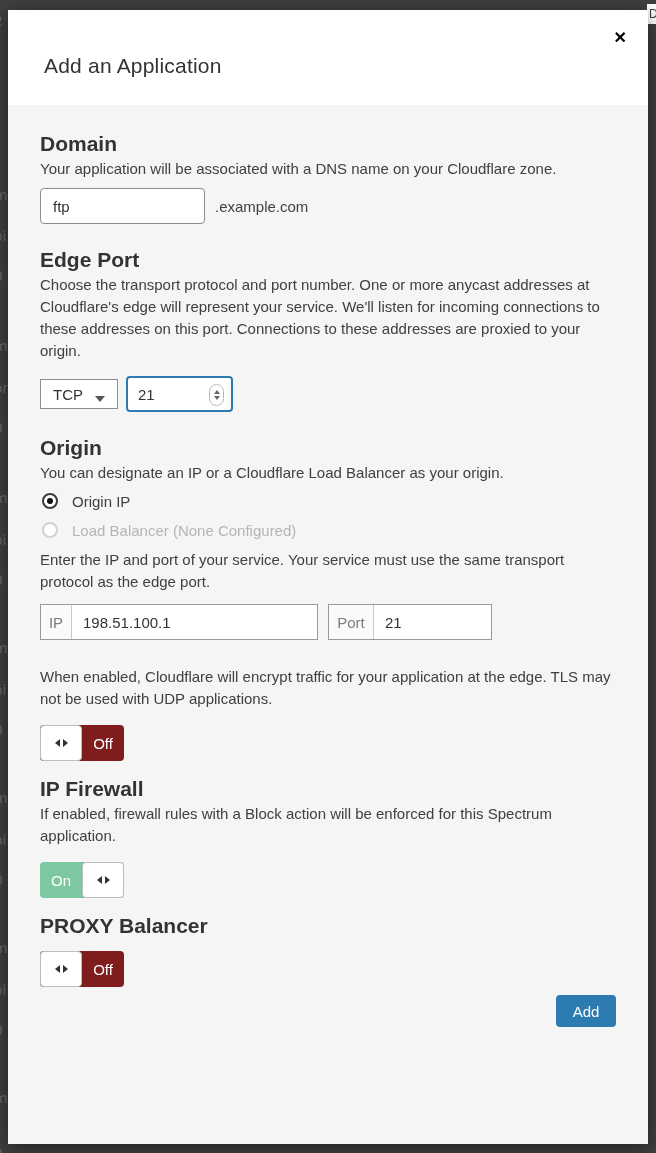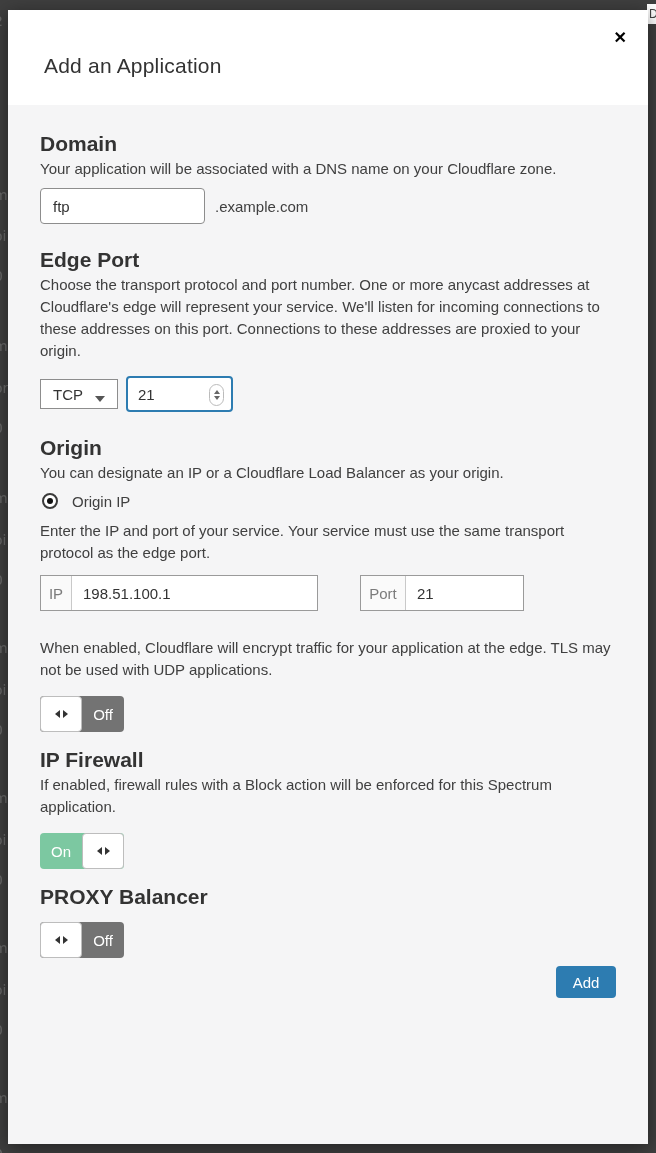--- a/index.html
+++ b/index.html
@@ -86,21 +86,21 @@
   }
   .radio-circle.checked::after {
     content:""; position:absolute; left:3px; top:3px; width:6px; height:6px;
     border-radius:50%; background:#111;
   }
   .radio-circle.disabled { border-color:#d2d2d2; }
   .radio-label { font-size:15px; color:#404040; margin-left:14px; }
   .radio-label.disabled { color:#b5b5b5; }
   .ip-desc { margin-top:7px; }
   
-  .origin-inputs { display:flex; margin-top:11px; margin-bottom:26px;gap:32px; }
+  .origin-inputs { display:flex; margin-top:11px; margin-bottom:26px; }
   .input-group {
     display:flex; height:36px; border:1px solid #9a9a9a; background:#ffffff;
     align-items:stretch;
   }
   .input-group .prefix {
     display:flex; align-items:center; justify-content:center;
     background:#fafafa; color:#7b7b7b; font-size:15px;
     border-right:1px solid #c9c9c9; flex:none;
   }
   .input-group input {
@@ -109,21 +109,21 @@
   }
   .group-ip { width:278px; }
   .group-ip .prefix { width:31px; }
   .group-port { width:164px; margin-left:10px; }
   .group-port .prefix { width:45px; }
   
   .toggle {
     position:relative; width:84px; height:36px; border-radius:4px;
     margin-top:15px; margin-bottom:18px; cursor:pointer; display:flex;
   }
-  .toggle.off { background:#737373;justify-content:center; }
+  .toggle.off { background:#7f1d1d;justify-content:center; }
   .toggle.on  { background:#7cc8a1; }
   .toggle .half {
     width:42px; display:flex; align-items:center; justify-content:center;
     color:#ffffff; font-size:15px;
   }
   .toggle .handle {
     width:42px; background:#ffffff; border:1px solid #bdbdbd; border-radius:4px;
     display:flex; align-items:center; justify-content:center; gap:3px;
   }
   .tri-left  { width:0;height:0;border-top:4px solid transparent;border-bottom:4px solid transparent;border-right:5px solid #333; }
@@ -196,20 +196,24 @@
           </span>
         </div>
       </div>
 
       <div class="section-label">Origin</div>
       <div class="desc">You can designate an IP or a Cloudflare Load Balancer as your origin.</div>
       <div class="radio-row">
         <span class="radio-circle checked"></span>
         <span class="radio-label">Origin IP</span>
       </div>
+      <div class="radio-row">
+        <span class="radio-circle disabled"></span>
+        <span class="radio-label disabled">Load Balancer (None Configured)</span>
+      </div>
       <div class="desc ip-desc">Enter the IP and port of your service. Your service must use the same transport protocol as the edge port.</div>
       <div class="origin-inputs">
         <div class="input-group group-ip">
           <span class="prefix">IP</span>
           <input value="198.51.100.1" style="">
         </div>
         <div class="input-group group-port">
           <span class="prefix">Port</span>
           <input value="21" style="">
         </div>

